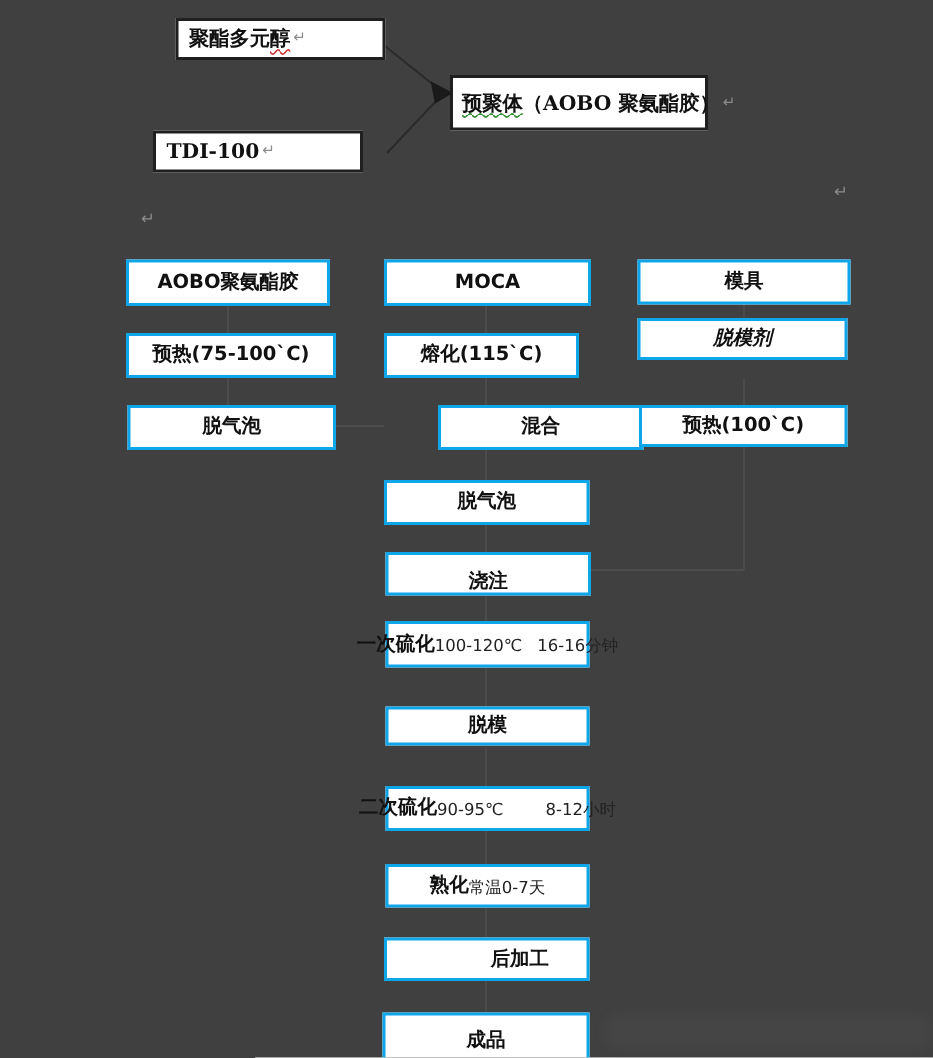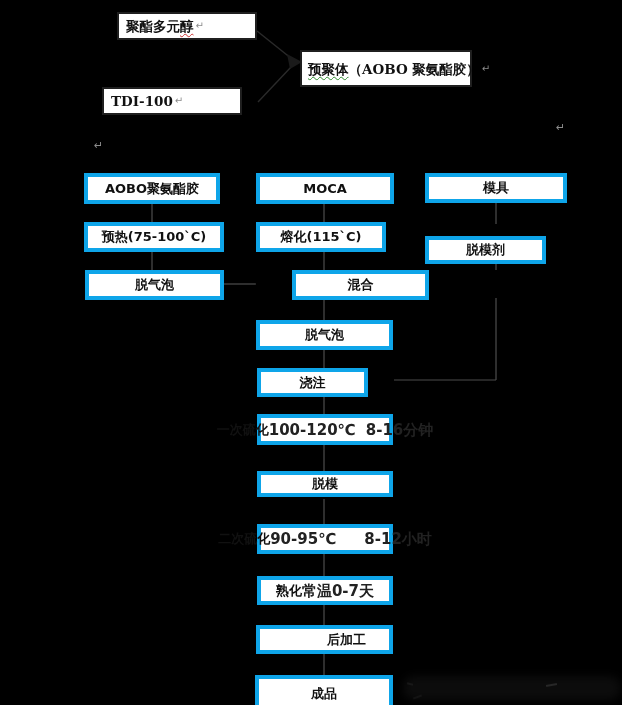--- a/index.html
+++ b/index.html
@@ -1,35 +1,35 @@
 <!DOCTYPE html>
 <html><head>
 <meta charset="utf-8">
 <style>
   html,body { margin:0; padding:0; background:#ffffff; }
   .page {
     position:relative; width:622px; height:705px; overflow:hidden;
-    background:#000000; font-family:"DejaVu Sans", sans-serif;
+    background:#404040; font-family:"DejaVu Sans", sans-serif;
   }
   svg.wires { position:absolute; left:0; top:0; z-index:1; }
   .node {
     position:absolute; z-index:2; box-sizing:border-box;
-    border:4px solid #0ea5e9; background:#ffffff; color:#111111;
+    border:2px solid #0ea5e9; background:#ffffff; color:#111111;
     display:flex; align-items:center; justify-content:center;
     font-weight:bold; font-size:13px; line-height:14px;
     font-family:"DejaVu Sans", sans-serif; white-space:nowrap;
   }
   .node.topbox {
     border:2px solid #1f1f1f; justify-content:flex-start; padding-left:7px;
     font-family:"DejaVu Serif", serif; font-size:13.5px;
   }
   .node.sub { flex-direction:row; justify-content:center; padding:2px 0; }
   .note {
     display:flex; justify-content:center; align-items:baseline;
-    font-weight:bold; font-size:15px; line-height:11px; color:#222; margin-top:1px;
+    font-weight:normal; font-size:11px; line-height:11px; color:#222; margin-top:1px;
   }
   .note span + span:not(:empty) { margin-left:10px; }
   .note.wide span + span:not(:empty) { margin-left:28px; }
   .ret {
     color:#8c8c8c; font-weight:normal; font-size:10px; margin-left:2px;
     font-family:"DejaVu Sans", sans-serif;
   }
   .ret.floating { position:absolute; z-index:2; font-size:11px; }
   .sp-red {
     text-decoration-line:underline; text-decoration-style:wavy;
@@ -116,28 +116,28 @@
   </div>
   <div class="node" style="left:256px;top:222px;width:130px;height:30px;">
     <span>熔化(115`C)</span>
   </div>
   <div class="node" style="left:256px;top:270px;width:137px;height:30px;margin-left:36px;">
     <span>混合</span>
   </div>
   <div class="node" style="left:256px;top:320px;width:137px;height:30px;">
     <span>脱气泡</span>
   </div>
-  <div class="node" style="left:257px;top:368px;width:111px;height:29px;">
+  <div class="node" style="left:257px;top:368px;width:137px;height:29px;align-items:flex-end;">
     <span>浇注</span>
   </div>
   <div class="node sub" style="left:257px;top:414px;width:136px;height:31px;">
     <span>一次硫化</span>
     <span class="note">
         <span>100-120℃</span>
-        <span>8-16分钟</span>
+        <span>16-16分钟</span>
       </span>
   </div>
   <div class="node" style="left:257px;top:471px;width:136px;height:26px;">
     <span>脱模</span>
   </div>
   <div class="node sub" style="left:257px;top:524px;width:136px;height:30px;">
     <span>二次硫化</span>
     <span class="note wide">
         <span>90-95℃</span>
         <span>8-12小时</span>
@@ -153,22 +153,25 @@
   <div class="node" style="left:256px;top:625px;width:137px;height:29px;padding-left:44px;">
     <span>后加工</span>
   </div>
   <div class="node" style="left:255px;top:675px;width:138px;height:38px;">
     <span>成品</span>
   </div>
 
   <div class="node" style="left:425px;top:173px;width:142px;height:30px;">
     <span>模具</span>
   </div>
-  <div class="node" style="left:425px;top:236px;width:121px;height:28px;">
+  <div class="node" style="left:425px;top:212px;width:140px;height:28px;font-style:italic;">
     <span>脱模剂</span>
+  </div>
+  <div class="node" style="left:426px;top:270px;width:139px;height:28px;">
+    <span>预热(100`C)</span>
   </div>
 
   <div class="smudge" style="left:403px;top:676px;width:218px;height:24px;"></div>
   <div class="smudge-mark" style="left:546px;top:684px;width:11px;height:2px;transform:rotate(-10deg);"></div>
   <div class="smudge-mark" style="left:407px;top:683px;width:6px;height:2px;opacity:.5;transform:rotate(15deg);"></div>
   <div class="smudge-mark" style="left:413px;top:696px;width:9px;height:2px;opacity:.4;transform:rotate(-20deg);"></div>
 
 </div>
 
 </body></html>

